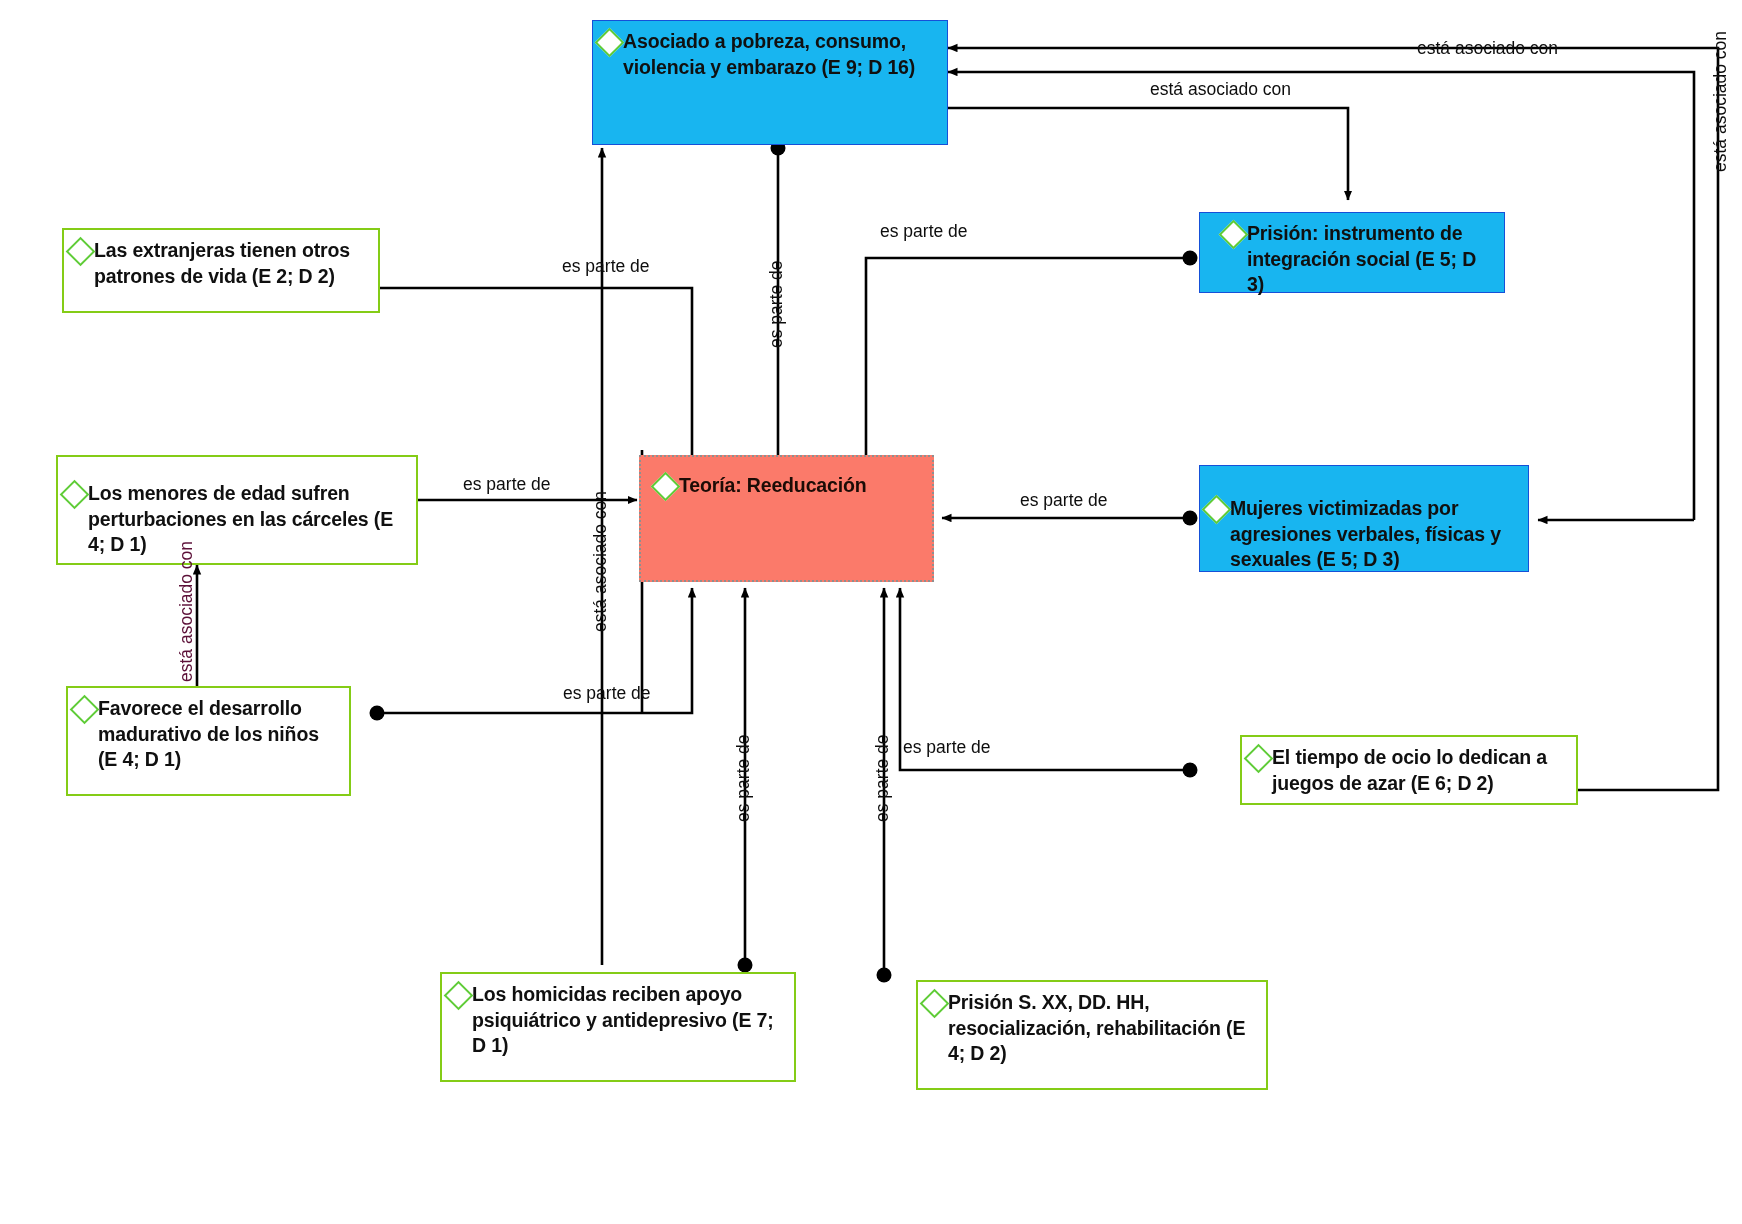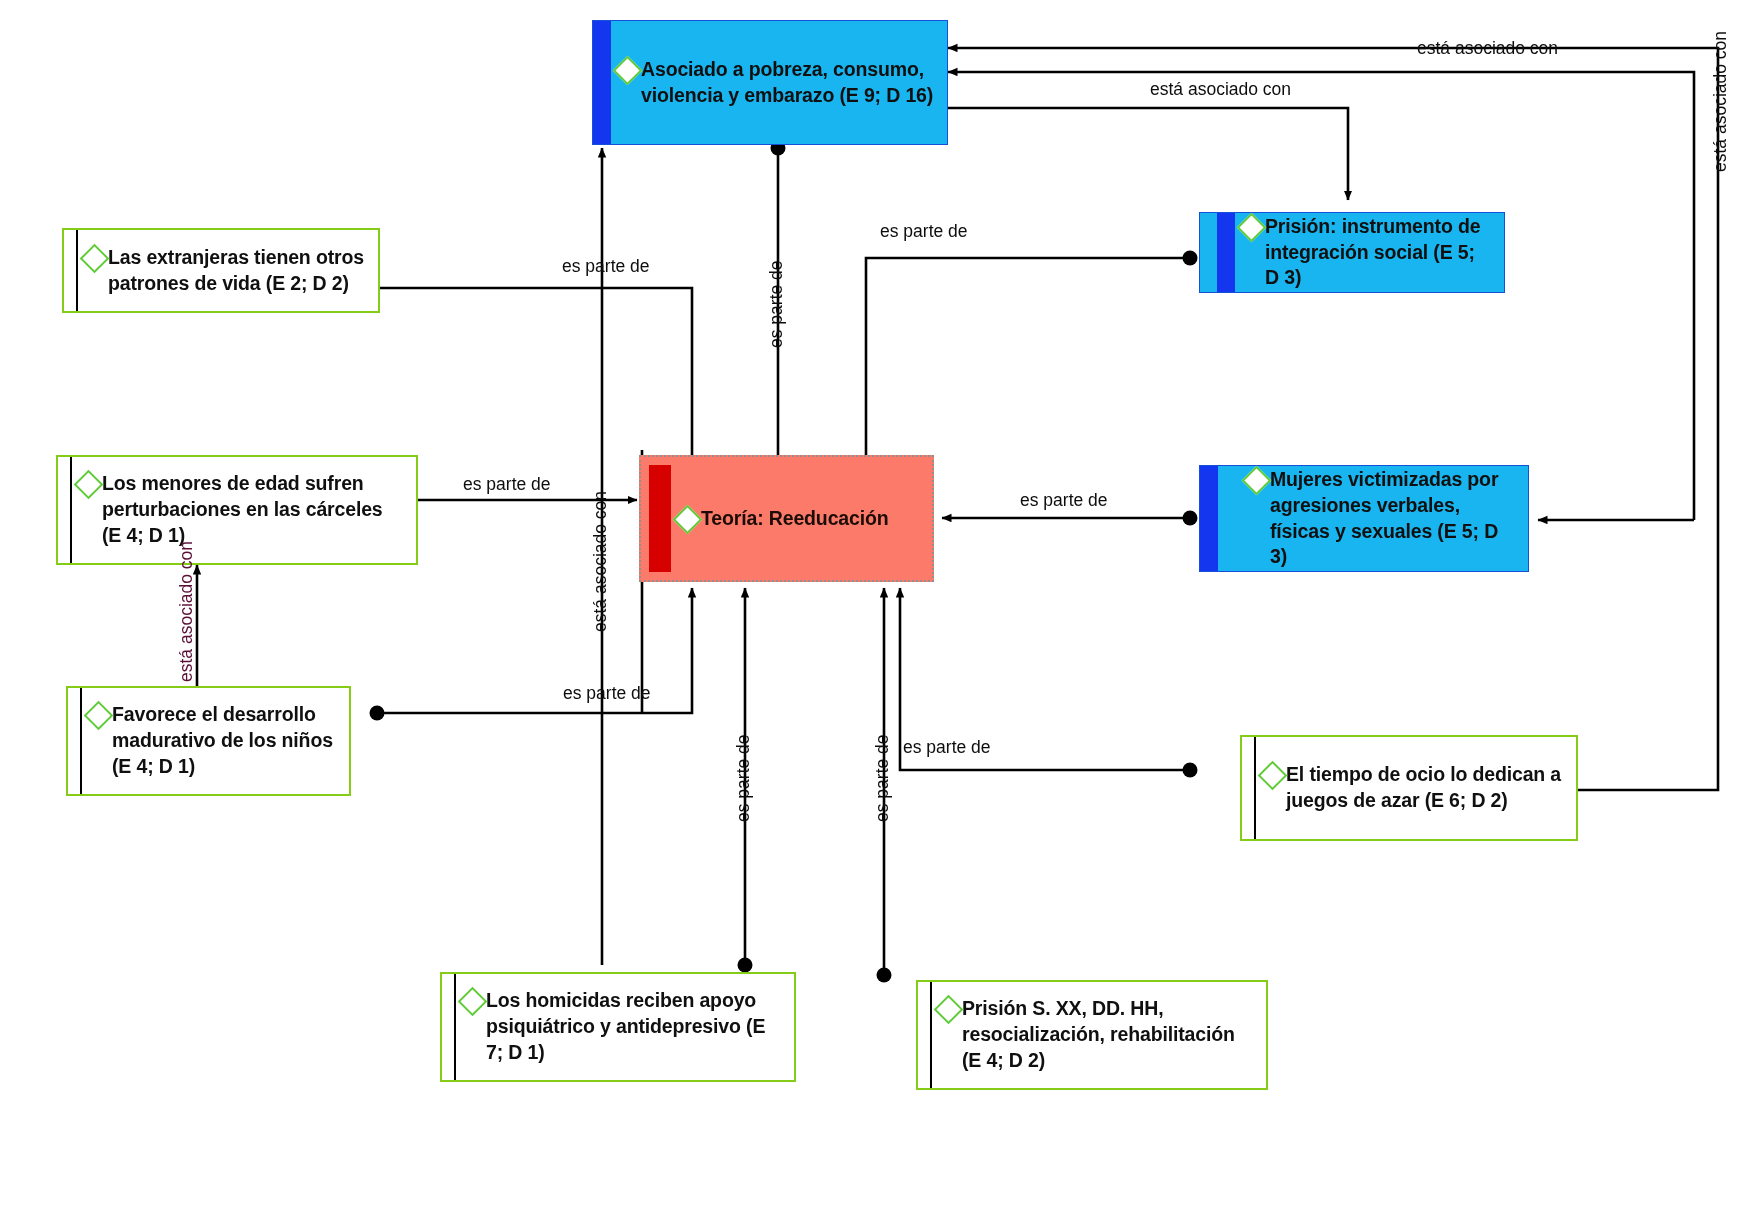--- a/index.html
+++ b/index.html
@@ -22,21 +22,22 @@
     left: 0;
     top: 0;
     width: 1742px;
     height: 1224px;
     pointer-events: none;
   }
   .node {
     position: absolute;
     box-sizing: border-box;
     display: flex;
-    align-items: center;
+    align-items: flex-start;
+    flex-direction: column;
   }
   
   .node.plain {
     background: #ffffff;
     border: 2px solid #84cc16;
     margin-left: 44px;
   }
   .node.plain .accent {
     width: 12px;
     align-self: stretch;
@@ -179,21 +180,21 @@
   </div>
 
   <div class="node plain" style="left:18px; top:228px; width:318px; height:85px;">
     <div class="accent"></div>
     <div class="node-body">
       <span class="diamond"></span>
       <span class="node-label">Las extranjeras tienen otros patrones de vida (E 2; D 2)</span>
     </div>
   </div>
 
-  <div class="node plain" style="left:12px; top:455px; width:362px; height:110px;">
+  <div class="node plain" style="left:12px; top:455px; width:362px; height:110px;gap:16px;">
     <div class="accent"></div>
     <div class="node-body">
       <span class="diamond"></span>
       <span class="node-label">Los menores de edad sufren perturbaciones en las cárceles (E 4; D 1)</span>
     </div>
   </div>
 
   <div class="node plain" style="left:22px; top:686px; width:285px; height:110px;">
     <div class="accent"></div>
     <div class="node-body">
@@ -219,21 +220,21 @@
   </div>
 
   <div class="node blue" style="left:1199px; top:465px; width:330px; height:107px;gap:22px;">
     <div class="accent"></div>
     <div class="node-body">
       <span class="diamond"></span>
       <span class="node-label">Mujeres victimizadas por agresiones verbales, físicas y sexuales (E 5; D 3)</span>
     </div>
   </div>
 
-  <div class="node plain" style="left:1196px; top:735px; width:338px; height:106px;">
+  <div class="node plain" style="left:1196px; top:735px; width:338px; height:70px;">
     <div class="accent"></div>
     <div class="node-body">
       <span class="diamond"></span>
       <span class="node-label">El tiempo de ocio lo dedican a juegos de azar (E 6; D 2)</span>
     </div>
   </div>
 
   <div class="node plain" style="left:396px; top:972px; width:356px; height:110px;">
     <div class="accent"></div>
     <div class="node-body">

